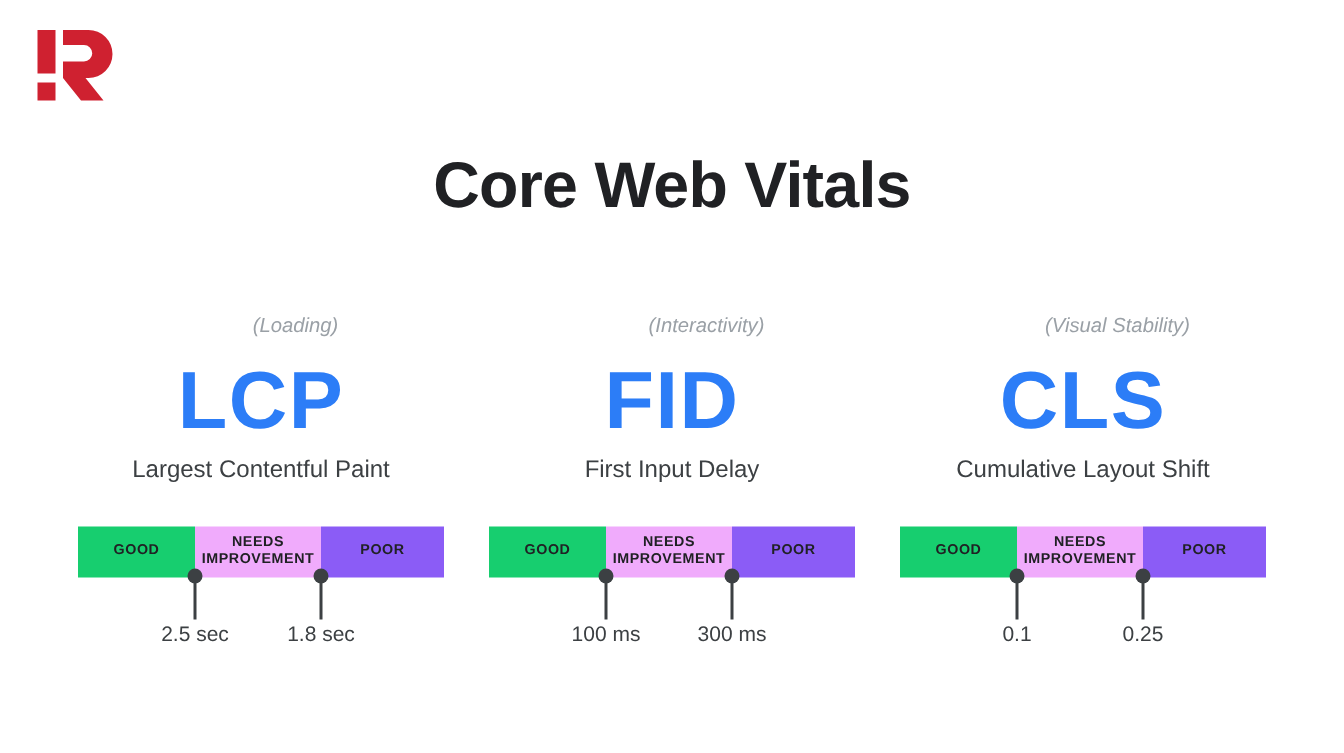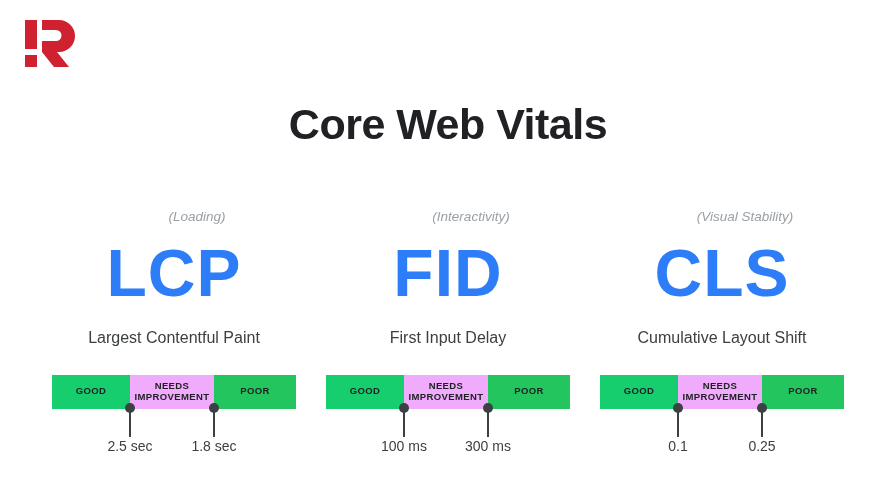--- a/index.html
+++ b/index.html
@@ -59,26 +59,26 @@
 
   .metric-category {
     font-size: 13.5px;
     font-style: italic;
     color: #9aa0a6;
     line-height: 1;
     margin-bottom: 16px;
     margin-left: 46px;
   }
   .metric-acronym {
-    font-size: 66px;
+    font-size: 54px;
     font-weight: bold;
     color: #2c7df7;
     line-height: 1;
     letter-spacing: 1px;
-    margin-bottom: 24px;
+    margin-bottom: 12px;
     text-align: center;
   }
   .metric-fullname {
     font-size: 16px;
     color: #3c4043;
     line-height: 1;
     margin-bottom: 29px;
   }
 
   
@@ -101,21 +101,21 @@
     text-align: center;
     font-size: 9.5px;
     font-weight: bold;
     color: #202124;
     letter-spacing: 0.4px;
     line-height: 1.15;
     box-sizing: border-box;
   }
   .seg-good    { background: #17ce6f; width: 78px; }
   .seg-needs   { background: #f0abfc; width: 84px; }
-  .seg-poor    { background: #22c55e; width: 82px; }
+  .seg-poor    { background: #8b5cf6; width: 82px; }
 
   
   .marker {
     position: absolute;
     top: 28px;
     width: 0;
   }
   .marker .dot {
     position: absolute;
     left: -5px;

